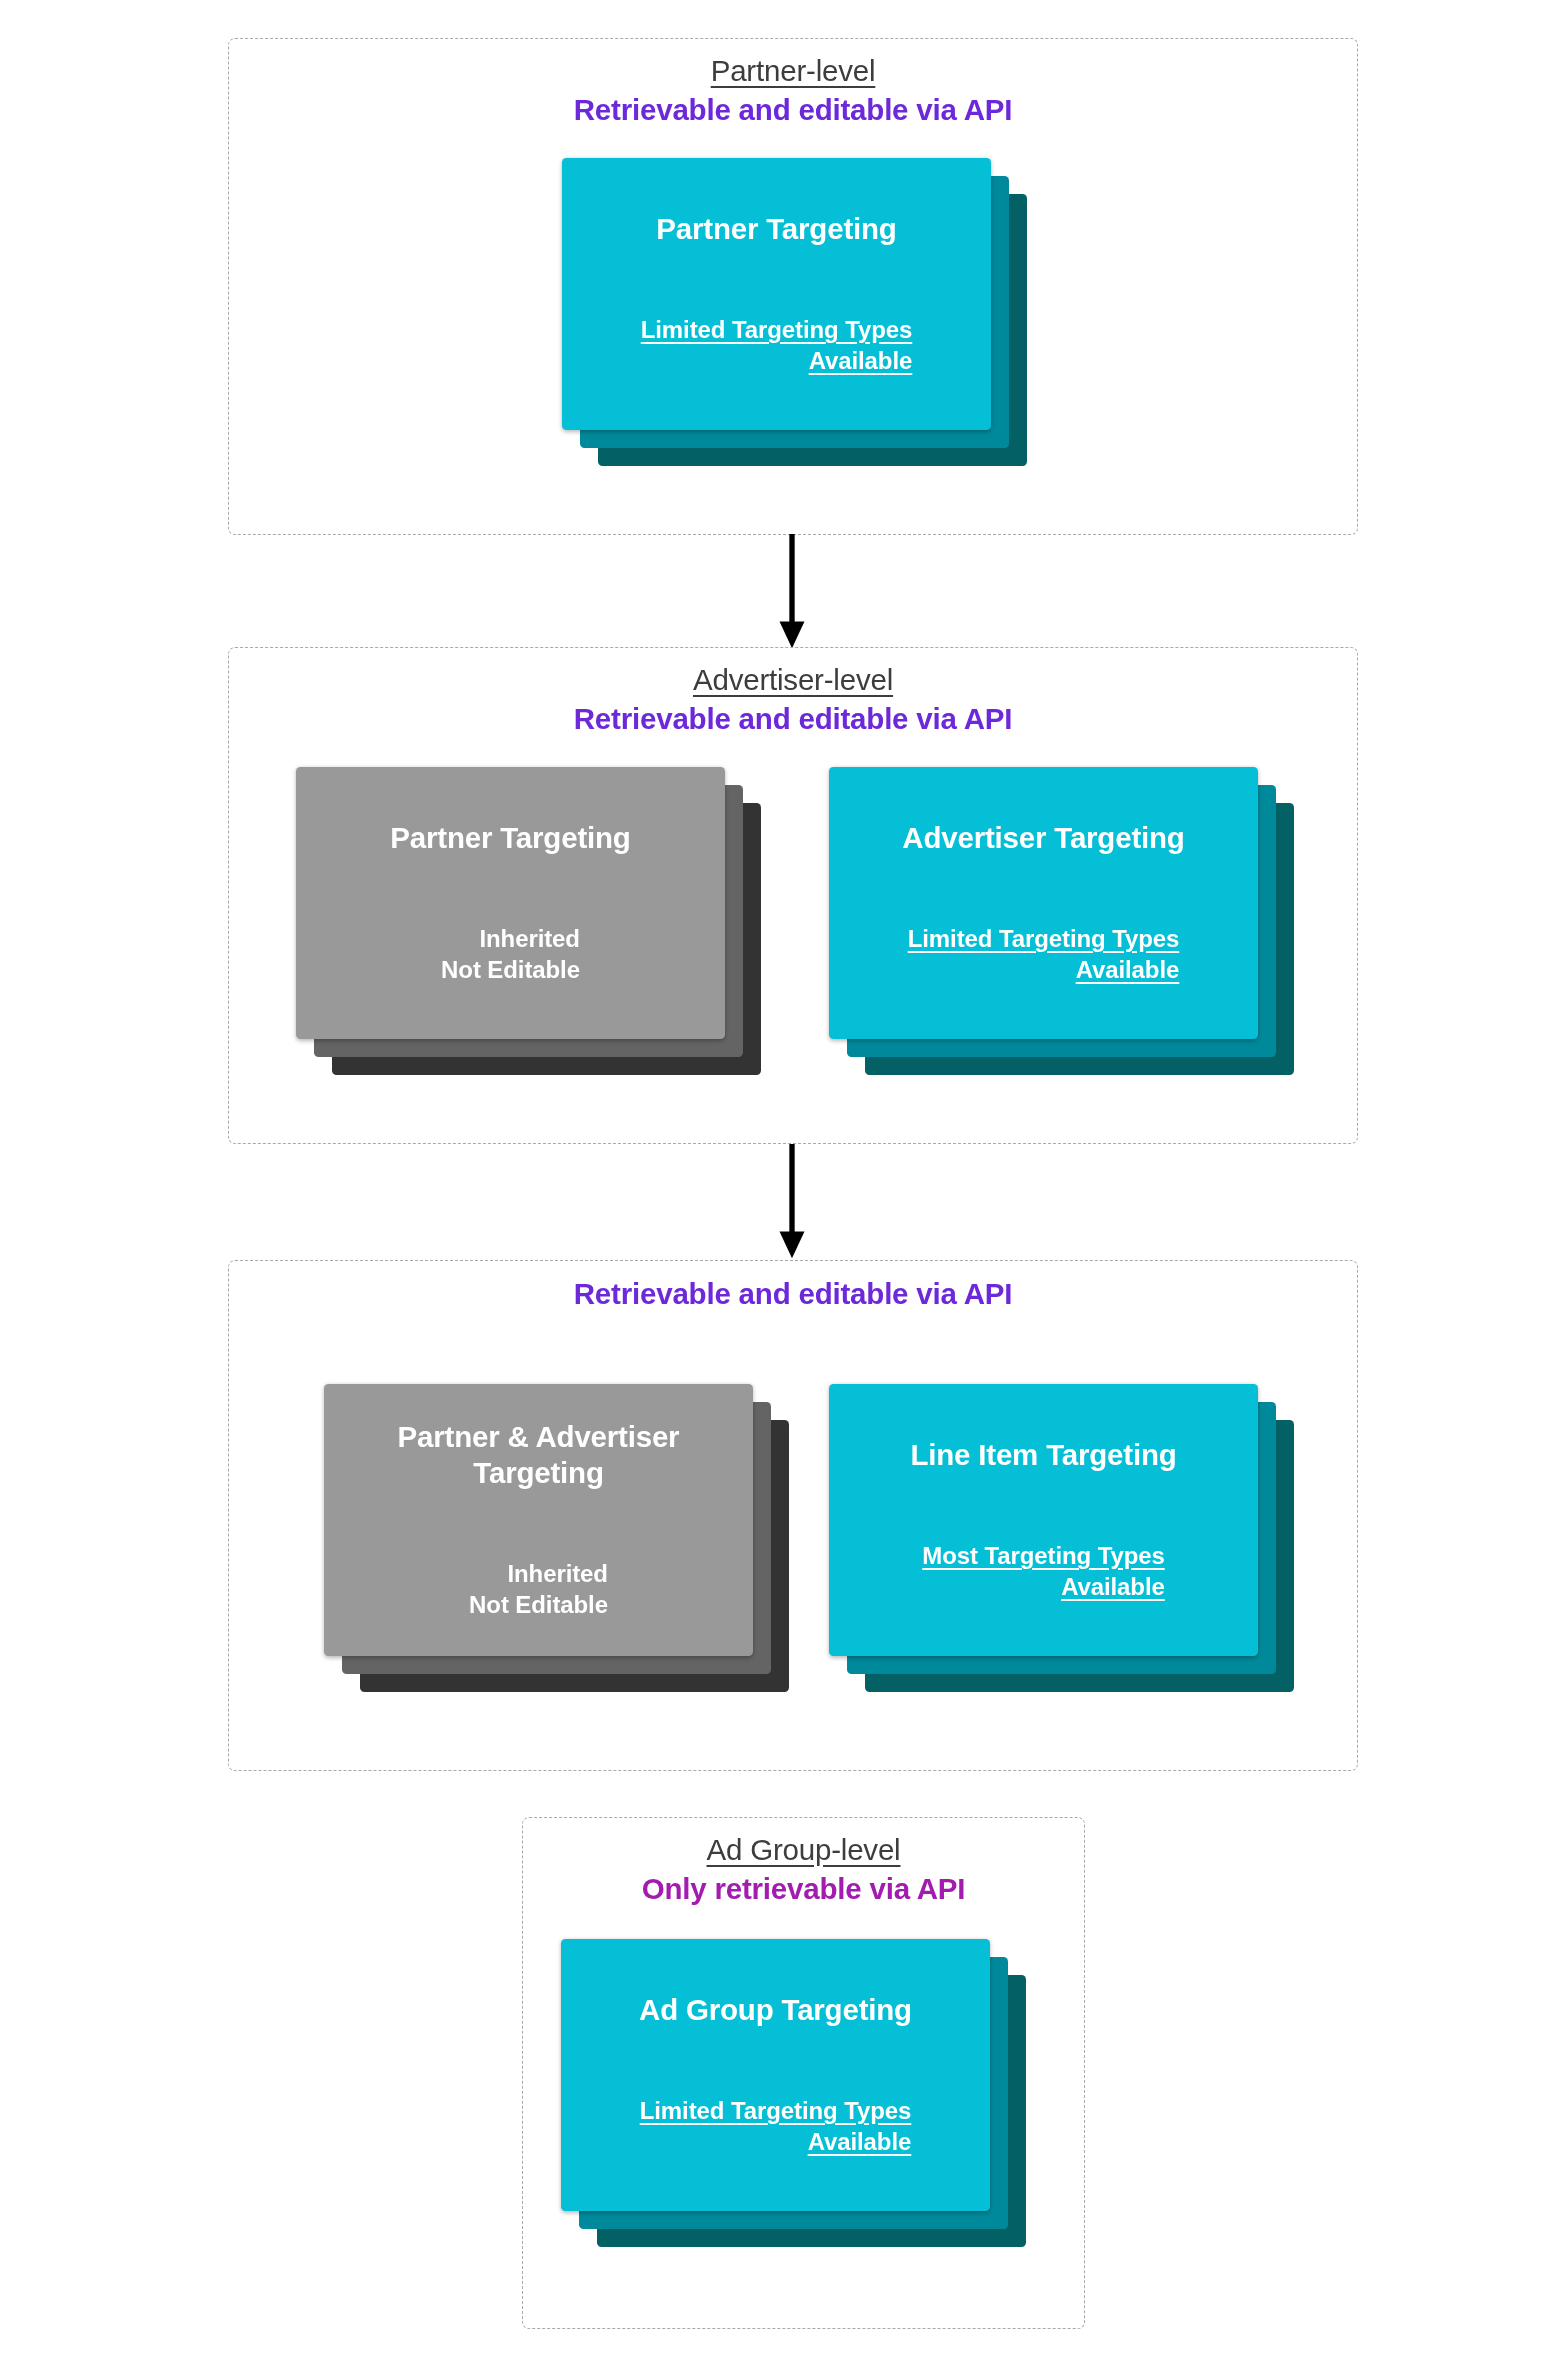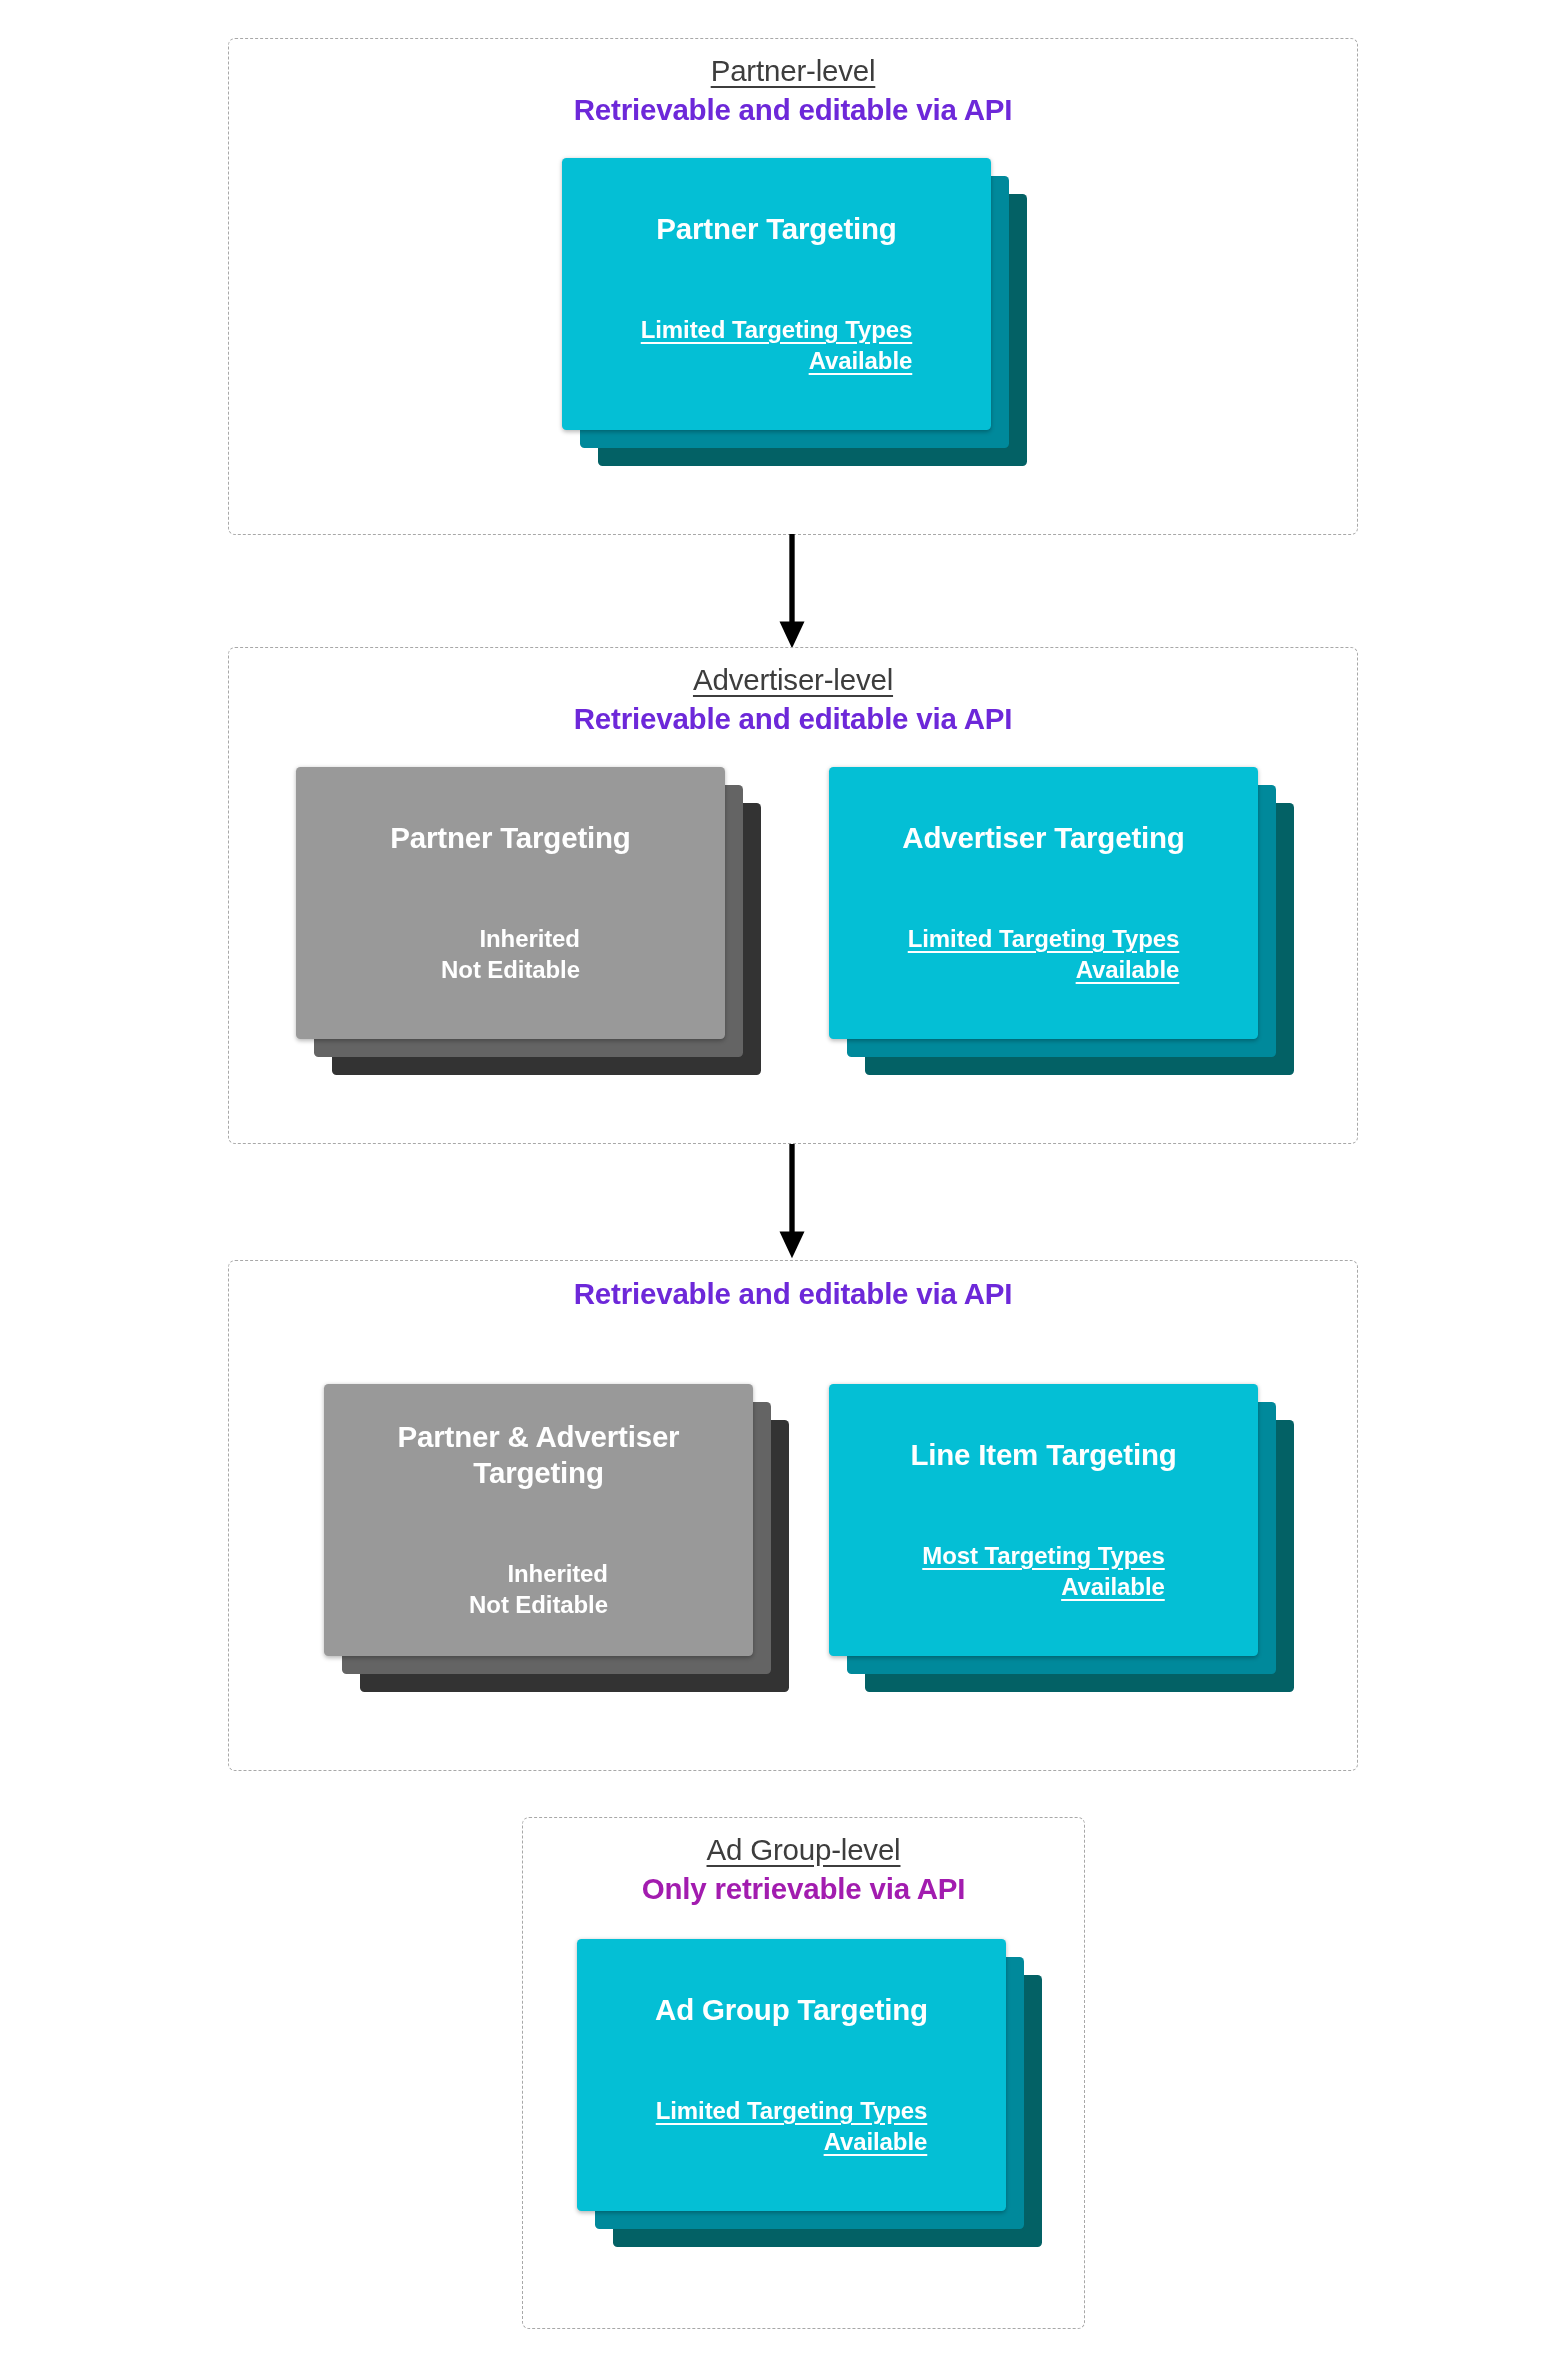--- a/index.html
+++ b/index.html
@@ -240,21 +240,21 @@
   </div>
 
   <div class="level-box" style="left:522px; top:1817px; width:563px; height:512px;">
     <div class="level-header">
       <div>
         <span class="level-name">Ad Group-level</span>
       </div>
       <div class="level-access restricted">Only retrievable via API</div>
     </div>
 
-    <div class="card-stack cyan" style="left:38px; top:121px;margin-left:16px;">
+    <div class="card-stack cyan" style="left:38px; top:121px;">
       <div class="card-layer layer-back"></div>
       <div class="card-layer layer-mid"></div>
       <div class="card-layer layer-front">
         <div class="card-title">Ad Group Targeting</div>
         <div class="card-sub underlined">
           <span>Limited Targeting Types</span><br>
           <span>Available</span>
         </div>
       </div>
     </div>

